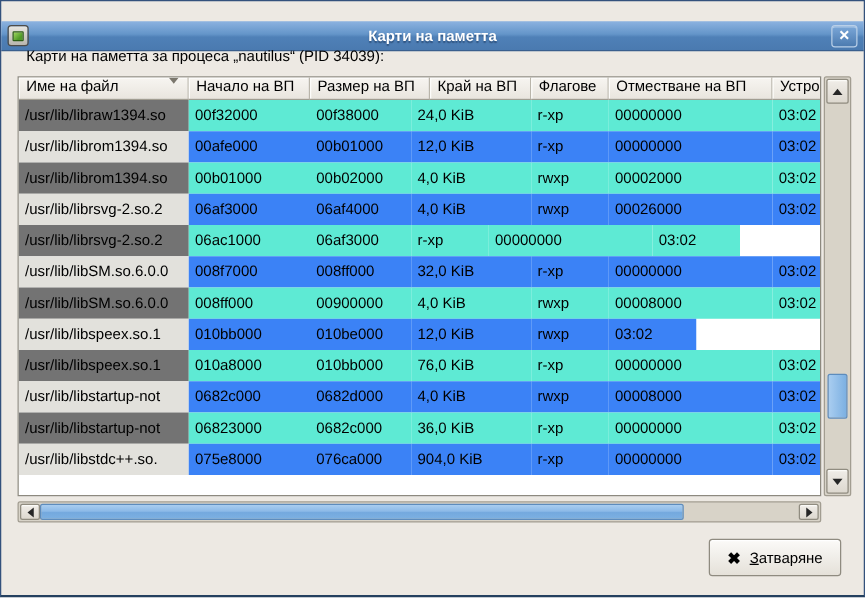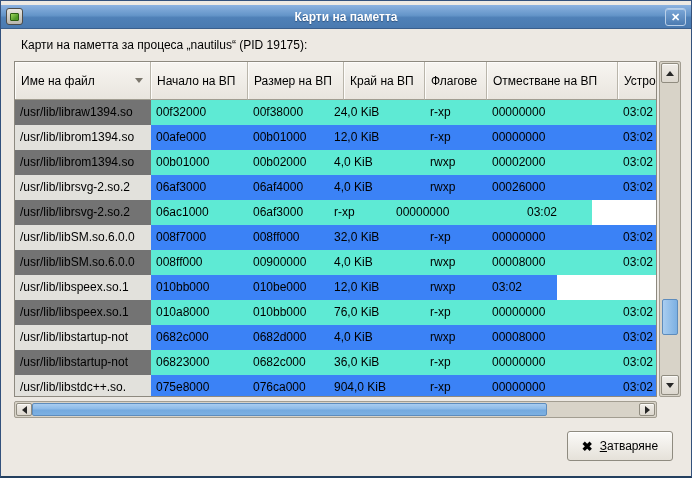--- a/index.html
+++ b/index.html
@@ -2,21 +2,21 @@
 <html><head>
 <meta charset="utf-8">
 <style>
   * { margin:0; padding:0; box-sizing:border-box; }
   html,body { width:692px; height:478px; overflow:hidden;
     font-family:"Liberation Sans", sans-serif; }
   .window { position:relative; width:692px; height:478px;
     background:#ede9e3; border:1px solid #33517c; border-bottom:2px solid #24405f; }
 
   
-  .titlebar { position:absolute; left:0; top:4px; width:690px; height:24px;
+  .titlebar { position:absolute; left:0; top:16px; width:690px; height:24px;
     background:linear-gradient(180deg,#8cb2e0 0%,#6495c9 45%,#4f80b7 55%,#4a7ab0 100%);
     border-bottom:1px solid #3a5f8d; display:flex; align-items:center; }
   .win-icon { position:absolute; left:5px; top:3px; width:17px; height:17px;
     background:linear-gradient(#e8e6e0,#b9b6ae); border:1px solid #4e4c48; border-radius:3px;
     display:flex; align-items:center; justify-content:center; }
   .win-icon .screen { width:9px; height:8px; border-radius:1px;
     background:linear-gradient(135deg,#9fd65f 0%,#4f9a27 70%); border:1px solid #2d5e14; }
   .title-text { width:100%; text-align:center; color:#ffffff; font-weight:bold;
     font-size:12px; text-shadow:0 1px 1px #2f5480; }
   .tb-close { position:absolute; right:5px; top:3px; width:21px; height:18px;
@@ -25,21 +25,21 @@
     font-size:11px; line-height:16px; text-align:center; cursor:default;
     box-shadow:inset 0 1px 0 rgba(255,255,255,.4); }
 
   
   .desc { position:absolute; left:20px; top:37px; font-size:12px; color:#000; }
 
   
   .table-frame { position:absolute; left:13px; top:60px; width:643px; height:336px;
     border:1px solid #8d897f; background:#ffffff; overflow:hidden; }
   .thead { display:flex; width:700px; }
-  .th { height:38px; display:flex; align-items:center; padding-left:6px;
+  .th { height:18px; display:flex; align-items:flex-start; padding-left:6px;
     font-size:12px; color:#000;
     background:linear-gradient(#f7f5f1,#e9e5de);
     border-right:1px solid #b9b5aa; border-bottom:1px solid #a19d91;
     box-shadow:inset 1px 1px 0 #fdfcfa; overflow:hidden; white-space:nowrap; }
   .sort-arrow { margin-left:auto; margin-right:7px; width:0; height:0;
     border-left:4px solid transparent; border-right:4px solid transparent;
     border-top:5px solid #7b776d; }
   .tbody { width:700px; }
   .tr { display:flex; height:25px; }
   .td { font-size:12px; color:#000; line-height:25px; padding-left:5px;
@@ -94,21 +94,21 @@
   <div class="titlebar">
     <div class="win-icon">
       <div class="screen"></div>
     </div>
     <div class="title-text">Карти на паметта</div>
     <div class="tb-close">
       <span>✕</span>
     </div>
   </div>
 
-  <div class="desc">Карти на паметта за процеса „nautilus“ (PID 19175):</div>
+  <div class="desc">Карти на паметта за процеса „nautilus“ (PID 34039):</div>
 
   <div class="table-frame">
     <div class="thead">
         <div class="th c0">
           <span>Име на файл</span>
           <span class="sort-arrow"></span>
         </div>
         <div class="th c1">
           <span>Начало на ВП</span>
         </div>

